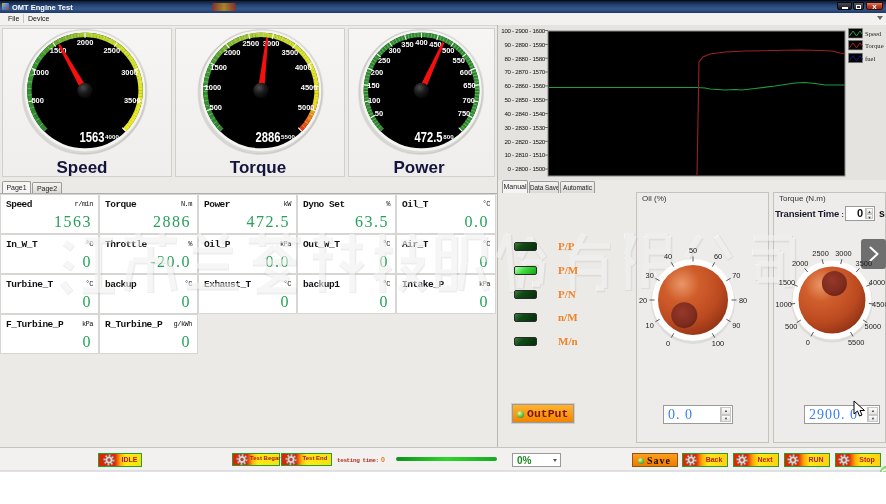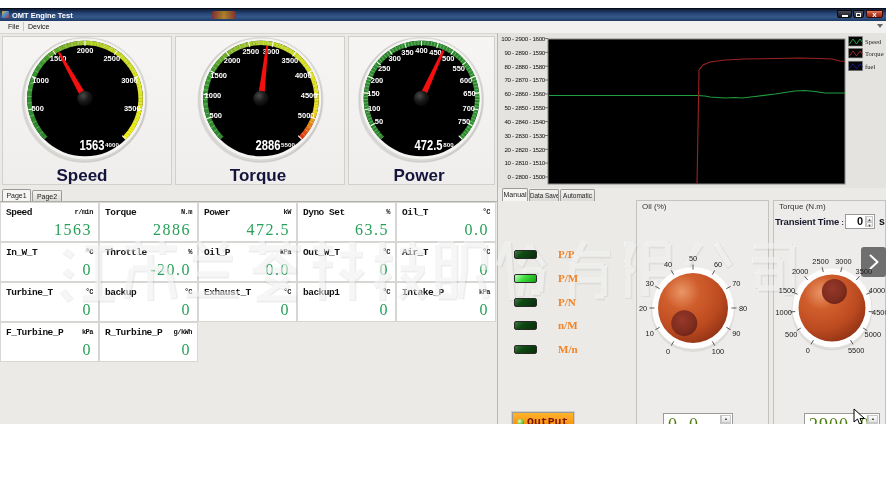--- a/index.html
+++ b/index.html
@@ -1,32 +1,32 @@
 <!DOCTYPE html>
 <html><head><meta charset="utf-8"><style>
 *{margin:0;padding:0;box-sizing:border-box;}
 body{width:886px;height:504px;overflow:hidden;font-family:"Liberation Sans",sans-serif;}
-#root{position:absolute;top:8px;left:0;width:886px;height:416px;background:#ebeae7;overflow:hidden;}
+#root{position:absolute;top:0;left:0;width:886px;height:472px;background:#ebeae7;overflow:hidden;}
 .abs{position:absolute;}
 .panel{position:absolute;background:linear-gradient(180deg,#f6f5f3,#efeeec);border:1px solid #d2d0cd;}
 .gtitle{position:absolute;font-weight:bold;font-size:17px;color:#14143c;text-align:center;font-family:"Liberation Sans",sans-serif;}
 .tab{position:absolute;white-space:nowrap;overflow:hidden;font-size:7px;color:#222;border:1px solid #9a9a9a;border-bottom:none;border-radius:2px 2px 0 0;text-align:center;background:linear-gradient(180deg,#f4f3f1,#dcdad6);line-height:11px;}
 .tab.active{background:#f6f5f3;z-index:3;}
 .cell{position:absolute;background:#ffffff;outline:1px solid #d8d6d3;}
 .clab{position:absolute;left:5px;top:4px;font-family:"Liberation Mono",monospace;font-weight:bold;font-size:9.5px;color:#111;letter-spacing:-0.5px;white-space:nowrap;}
-.cunit{position:absolute;right:5px;top:5px;font-family:"Liberation Mono",monospace;font-weight:bold;font-size:7px;color:#111;letter-spacing:-0.5px;}
+.cunit{position:absolute;right:5px;top:5px;font-family:"Liberation Mono",monospace;font-weight:normal;font-size:7px;color:#111;letter-spacing:-0.5px;}
 .cval{position:absolute;right:6px;bottom:2px;font-family:"Liberation Serif",serif;font-size:16px;color:#28a05a;letter-spacing:1.5px;}
 .gbox{position:absolute;background:#edecea;border:1px solid #c4c2bf;}
 .gboxtitle{position:absolute;left:5px;top:1px;font-size:8px;color:#333;}
 .led{position:absolute;z-index:6;width:23px;height:9px;border-radius:2px;border:1px solid #2a2a2a;}
 .ledoff{background:linear-gradient(135deg,#3f7a3f 0%,#0f4a14 35%,#072e0a 100%);}
 .ledon{background:linear-gradient(135deg,#b8ffb8 0%,#3ddb3d 45%,#14a114 100%);}
 .pml{position:absolute;z-index:6;font-family:"Liberation Serif",serif;font-weight:bold;font-size:11px;color:#f08228;}
 .spin{position:absolute;background:#fff;border:1px solid #9a9a9a;}
-.spinval{position:absolute;left:4px;top:1px;font-family:"Liberation Serif",serif;font-size:18px;color:#4d7c0f;letter-spacing:1px;}
+.spinval{position:absolute;left:4px;top:1px;font-family:"Liberation Serif",serif;font-size:14px;color:#3b82f6;letter-spacing:1px;}
 .spbtns{position:absolute;right:1px;top:1px;bottom:1px;width:11px;border-left:1px solid #c0c0c0;background:#f0efee;}
 .spb{position:absolute;left:0;right:0;height:50%;border:1px solid #c8c8c8;background:linear-gradient(180deg,#fdfdfd,#e3e2e0);font-size:4px;color:#444;text-align:center;}
 </style></head><body>
 <div id="root">
 
 <div class="abs" style="left:0;top:0;width:886px;height:13px;background:linear-gradient(180deg,#000000 0%,#10203c 10%,#29497a 45%,#35578a 70%,#1d3a64 100%);">
 <div class="abs" style="left:2px;top:3px;width:7px;height:7px;background:linear-gradient(135deg,#e8b820 0%,#4888d8 50%,#c03820 100%);border-radius:1px;"></div>
 <div class="abs" style="left:12px;top:2.5px;font-size:7.5px;font-weight:bold;color:#ffffff;">OMT Engine Test</div>
 <div class="abs" style="left:212px;top:3px;width:24px;height:8px;background:linear-gradient(90deg,#96281e,#c89018,#96281e);opacity:0.8;border-radius:2px;"></div>
 <div class="abs" style="left:837px;top:2px;width:15px;height:8px;background:linear-gradient(180deg,#4a4a5a,#18181f);border:1px solid #0a0a0a;border-radius:0 0 2px 2px;">

